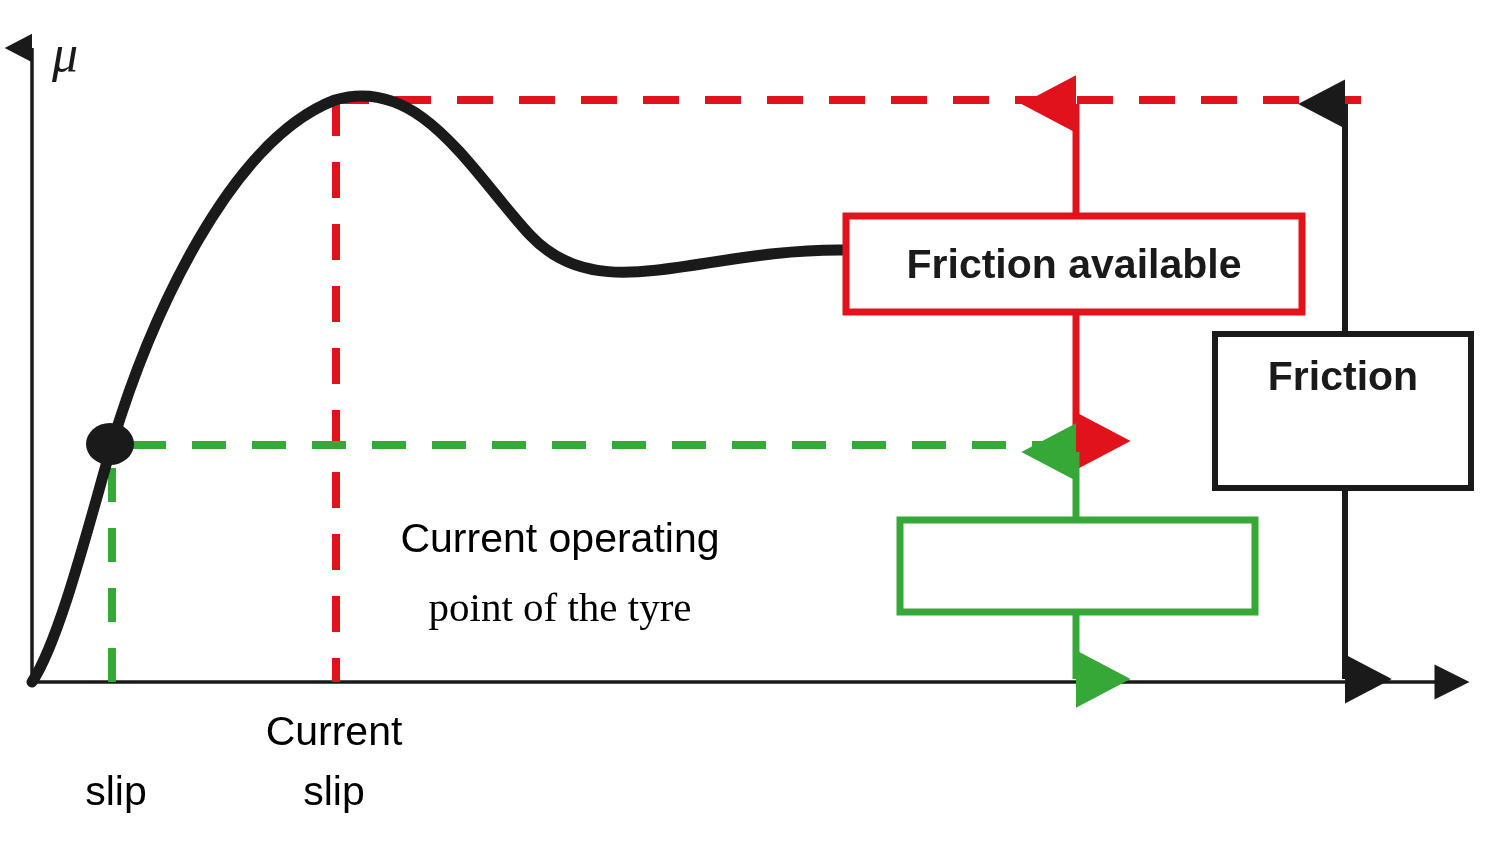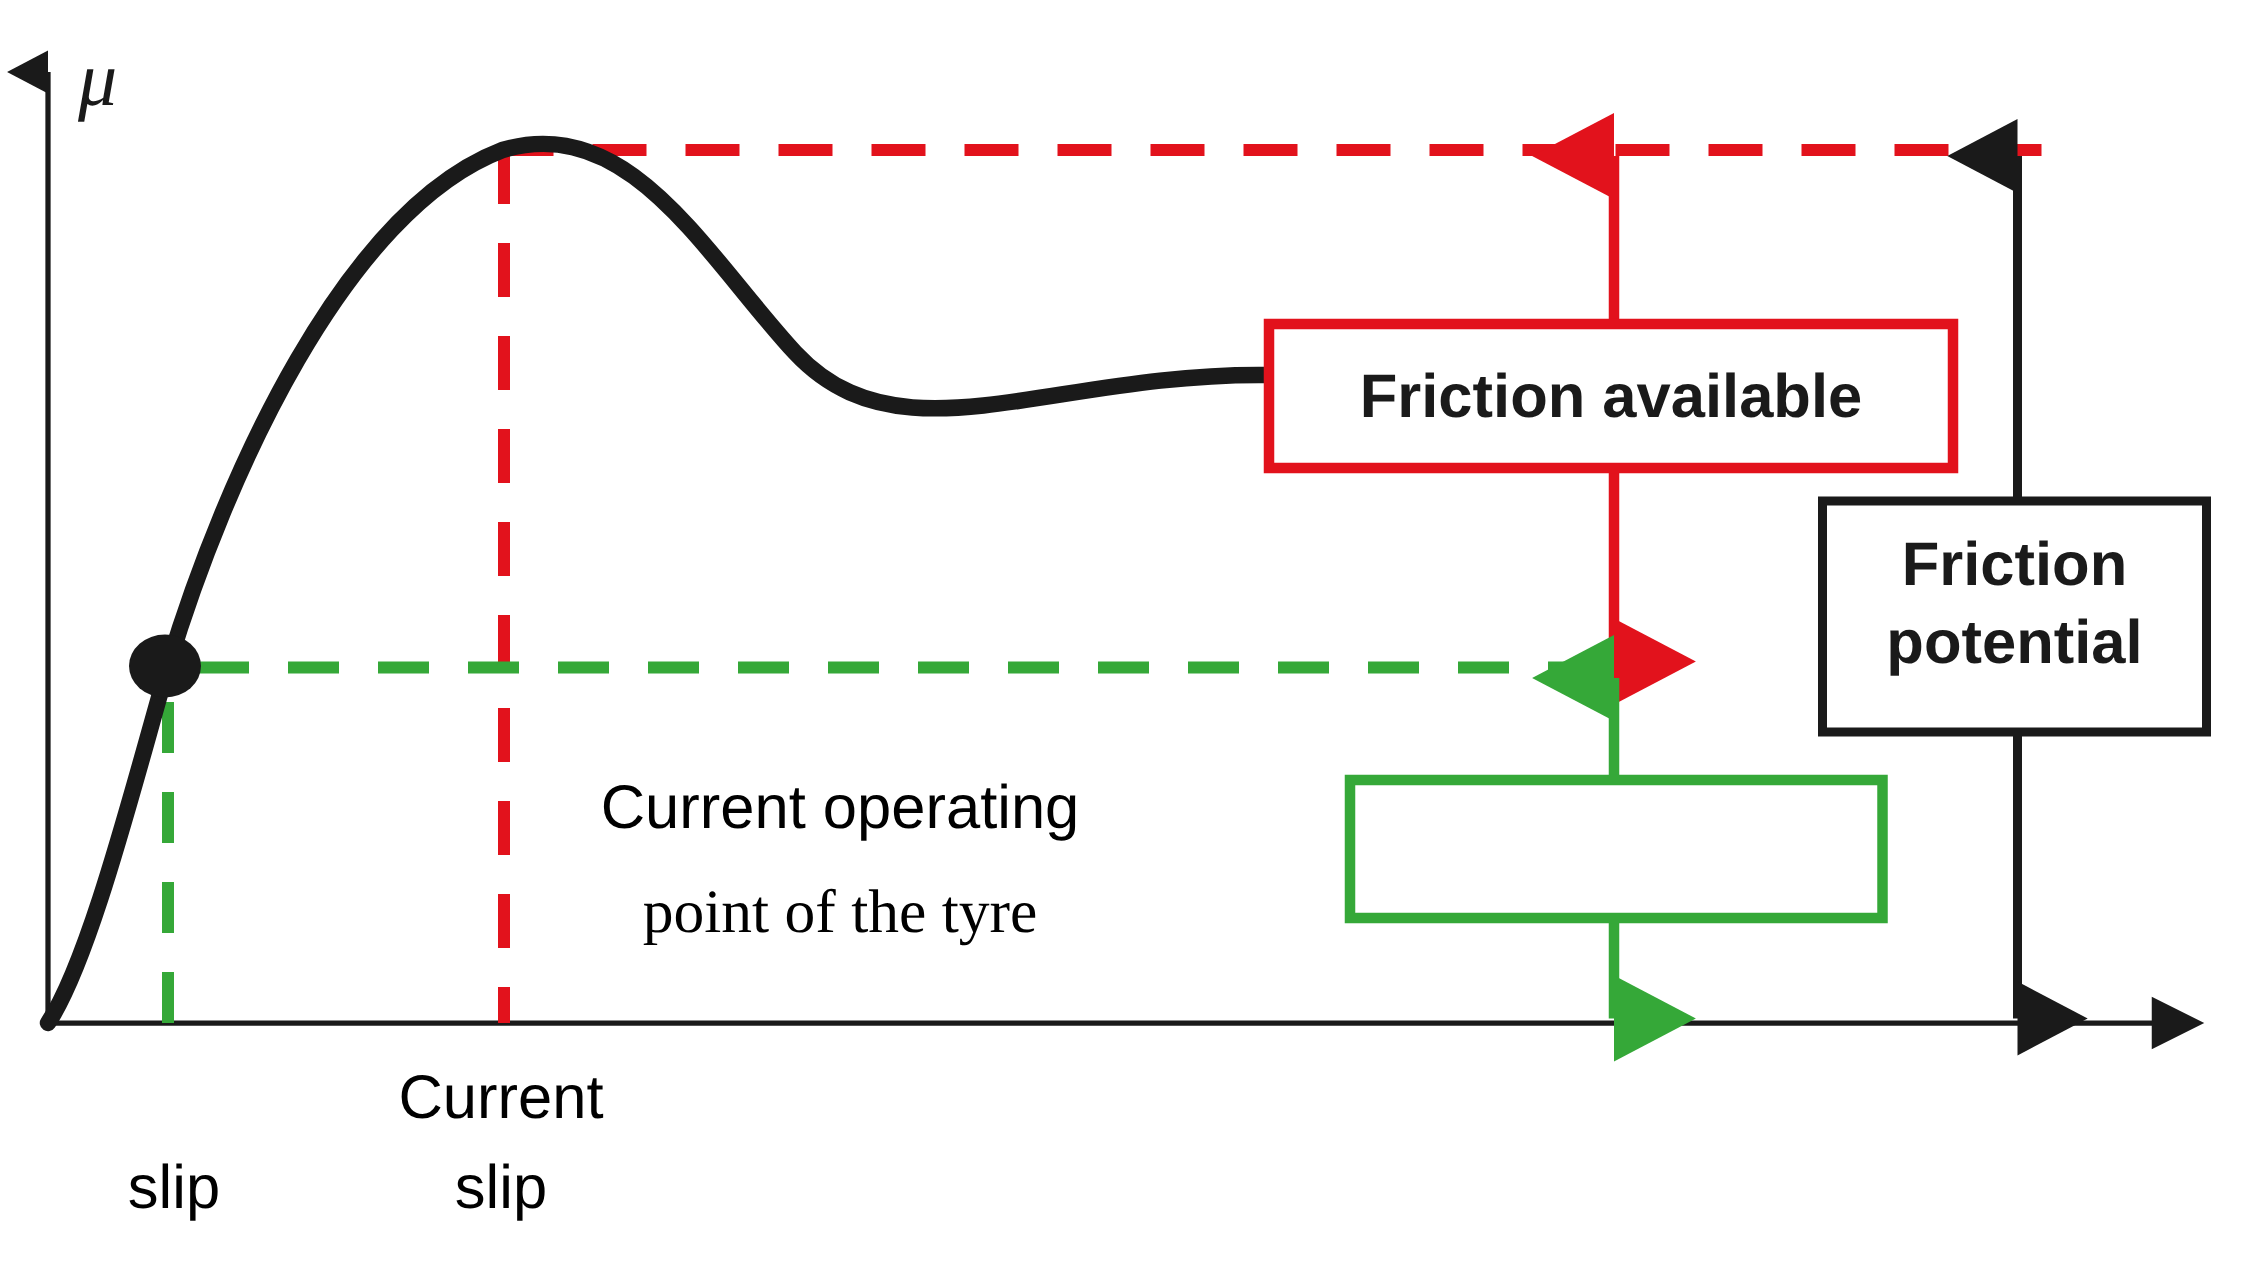--- a/index.html
+++ b/index.html
@@ -128,15 +128,14 @@
   <div class="lbl lbl-center" style="left:238px; top:766px; width:192px;">slip</div>
 
 
   <div class="lbl lbl-center" style="left:380px; top:513px; width:360px;">Current operating</div>
   <div class="lbl lbl-center" style="left:380px; top:582px; width:360px;font-family:Liberation Serif, serif;">point of the tyre</div>
 
   <div class="boxlabel" style="left:846px; top:216px; width:456px; height:96px;">Friction available</div>
 
 
   <div class="boxlabel" style="left:1215px; top:352px; width:256px; height:48px;">Friction</div>
-  <div class="boxlabel" style="left:1215px; top:404px; width:256px; height:48px;">potential</div>
 
 </div>
 
 </body></html>

